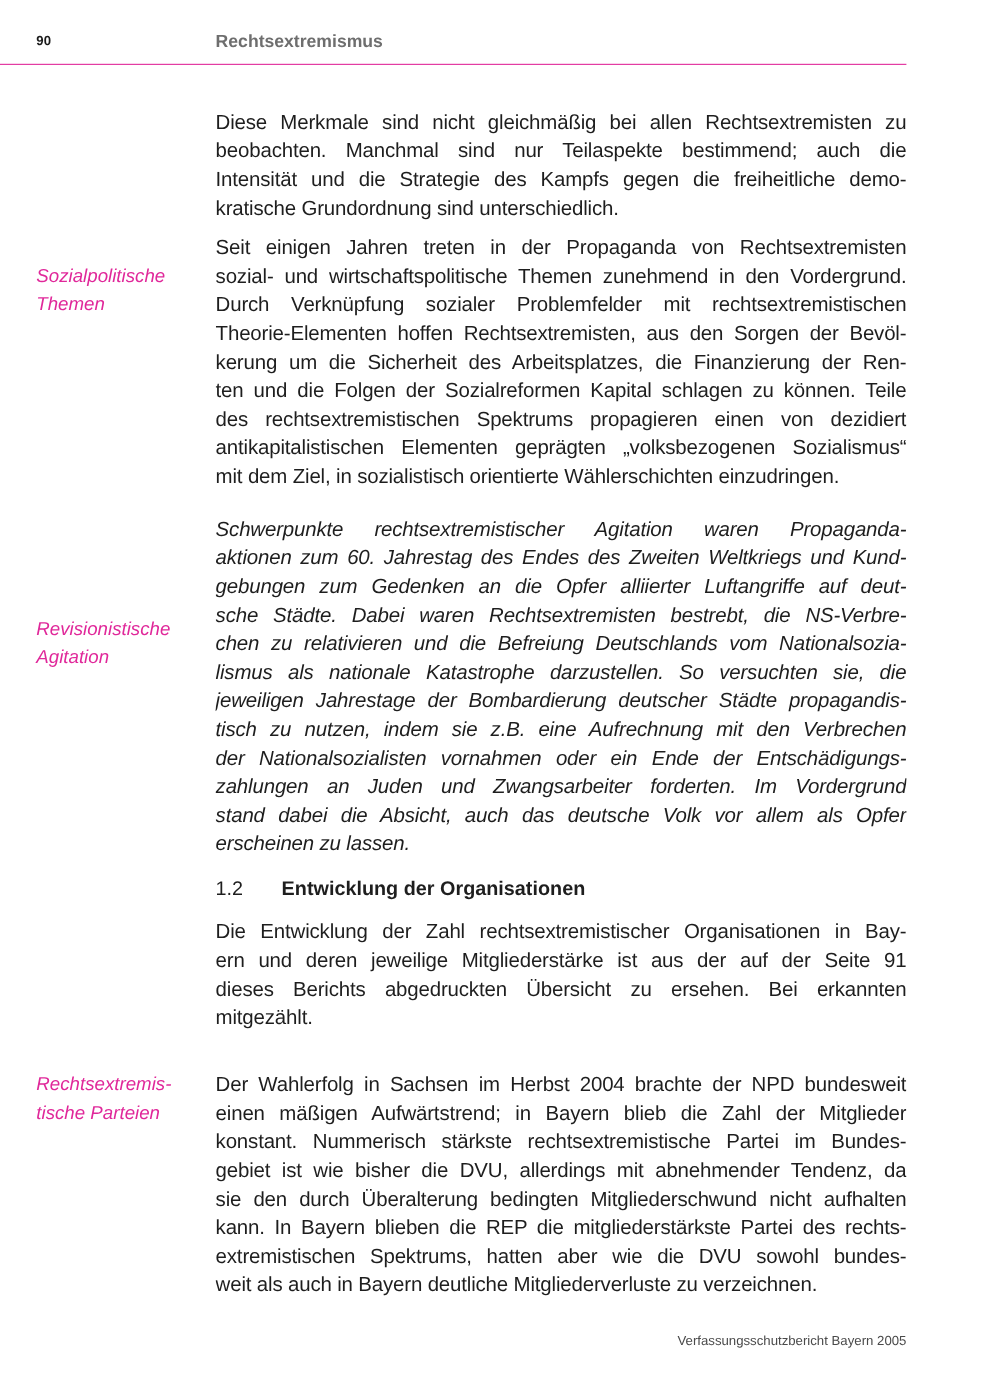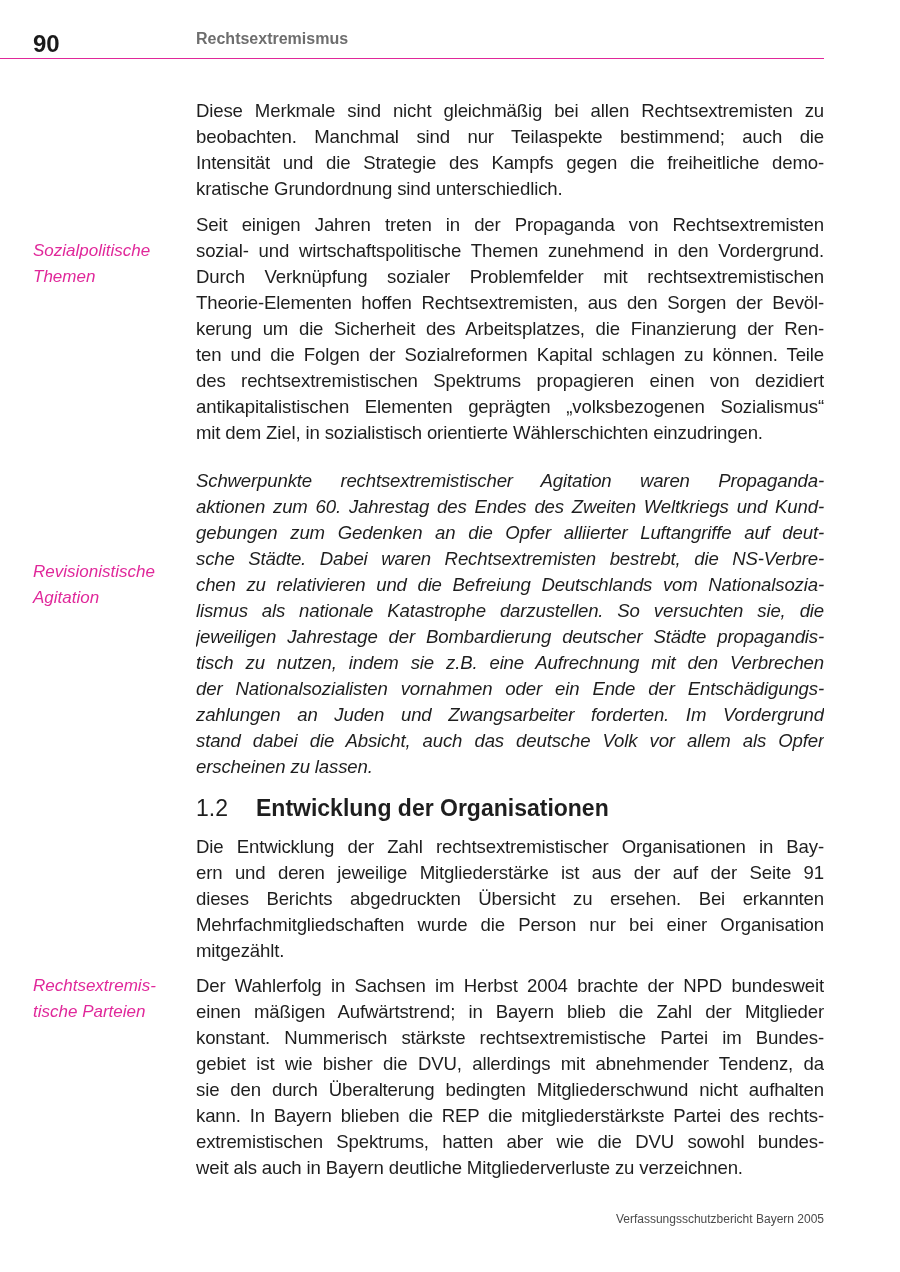--- a/index.html
+++ b/index.html
@@ -1,27 +1,27 @@
 <!DOCTYPE html>
 <html><head>
 <meta charset="utf-8">
 <style>
   html, body { margin: 0; padding: 0; background: #ffffff; }
   body { width: 900px; height: 1272px; position: relative; overflow: hidden;
          font-family: "Liberation Sans", "DejaVu Sans", sans-serif; color: #1e1e1e; }
   .header { position: absolute; left: 0; top: 0; width: 824px; height: 58px;
             border-bottom: 1.5px solid #e0289a; }
-  .page-number { position: absolute; left: 33px; top: 30px; font-size: 24px; font-weight: bold; color: #1a1a1a; }
+  .page-number { position: absolute; left: 33px; top: 30px; font-size: 12px; font-weight: bold; color: #1a1a1a; }
   .running-head { position: absolute; left: 196px; top: 30px; font-size: 16px; font-weight: bold; color: #6e6e6e; }
   .margin-note { position: absolute; left: 33px; font-size: 17px; font-style: italic; color: #e0289a; line-height: 26px; }
   .body { position: absolute; left: 196px; width: 628px; }
   .line { display: block; height: 26px; line-height: 26px; font-size: 18.6px; white-space: nowrap;
           text-align: justify; text-align-last: justify; overflow: hidden; letter-spacing: -0.15px; }
   .line.last { text-align-last: left; }
-  .heading { position: absolute; left: 196px; top: 795px; font-size: 23px; line-height: 26px; }
+  .heading { position: absolute; left: 196px; top: 795px; font-size: 18px; line-height: 26px; }
   .heading .num { display: inline-block; width: 60px; font-weight: normal; }
   .heading .title { font-weight: bold; }
   .footer { position: absolute; right: 76px; top: 1212px; font-size: 12px; color: #4a4a4a; margin-left: 22px; }
 </style>
 </head>
 <body>
 
 <div class="header">
   <span class="page-number">90</span>
   <span class="running-head">Rechtsextremismus</span>
@@ -75,21 +75,20 @@
 </div>
 
 <div class="heading">
   <span class="num">1.2</span><span class="title">Entwicklung der Organisationen</span>
 </div>
 
 <div class="body" style="top:834px;">
   <span class="line">Die Entwicklung der Zahl rechtsextremistischer Organisationen in Bay-</span>
   <span class="line">ern und deren jeweilige Mitgliederstärke ist aus der auf der Seite 91</span>
   <span class="line">dieses Berichts abgedruckten Übersicht zu ersehen. Bei erkannten</span>
-  <span class="line">Mehrfachmitgliedschaften wurde die Person nur bei einer Organisation</span>
   <span class="line last">mitgezählt.</span>
 </div>
 
 <div class="body" style="top:973px;">
   <span class="line">Der Wahlerfolg in Sachsen im Herbst 2004 brachte der NPD bundesweit</span>
   <span class="line">einen mäßigen Aufwärtstrend; in Bayern blieb die Zahl der Mitglieder</span>
   <span class="line">konstant. Nummerisch stärkste rechtsextremistische Partei im Bundes-</span>
   <span class="line">gebiet ist wie bisher die DVU, allerdings mit abnehmender Tendenz, da</span>
   <span class="line">sie den durch Überalterung bedingten Mitgliederschwund nicht aufhalten</span>
   <span class="line">kann. In Bayern blieben die REP die mitgliederstärkste Partei des rechts-</span>

